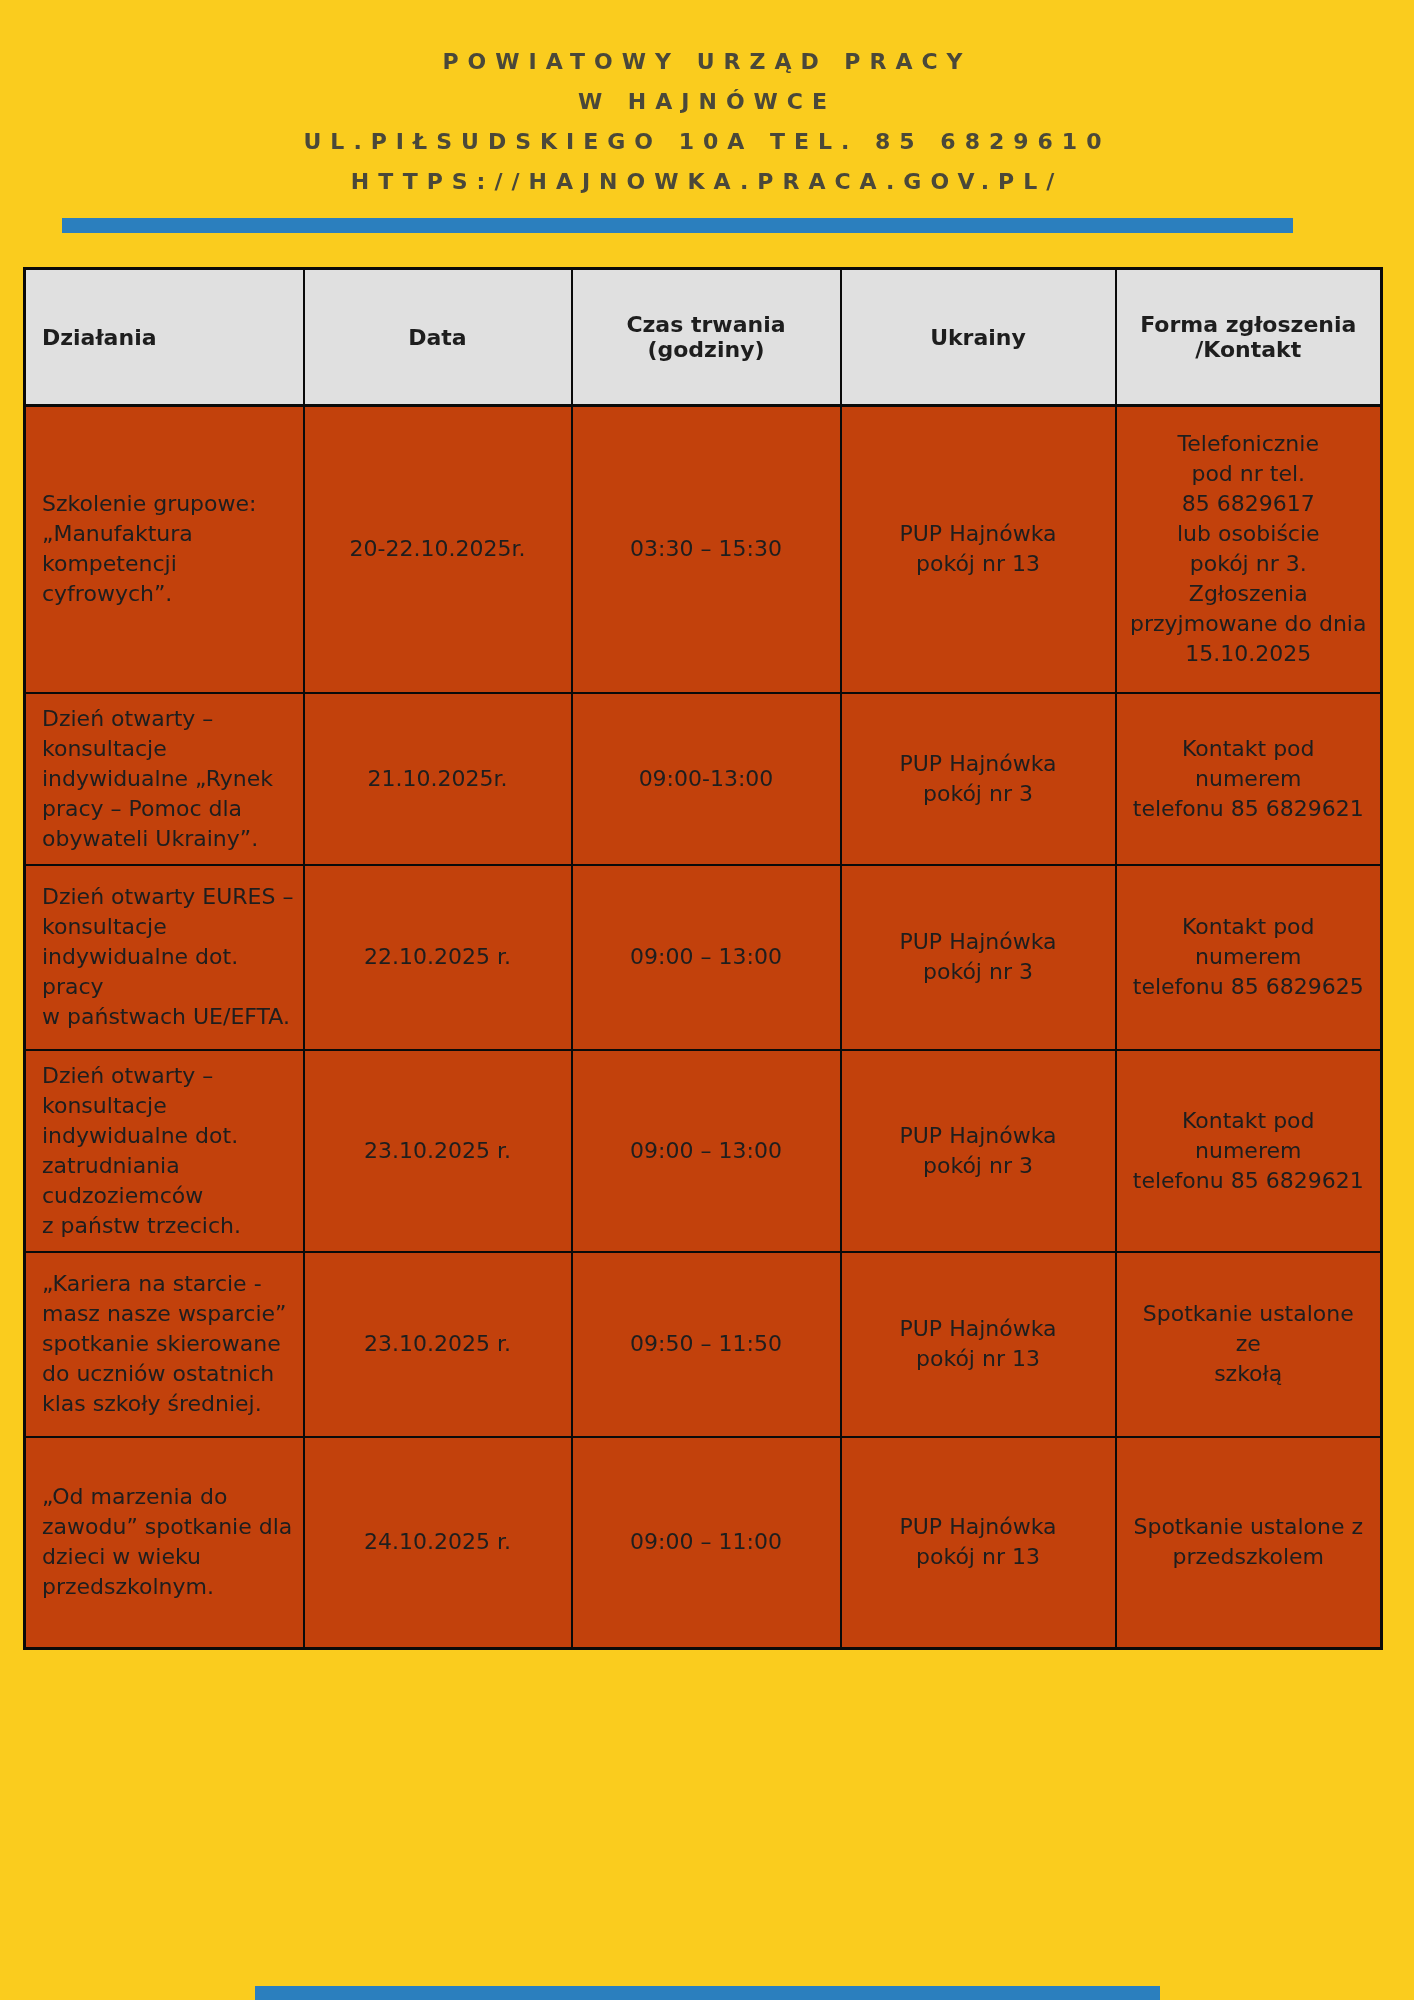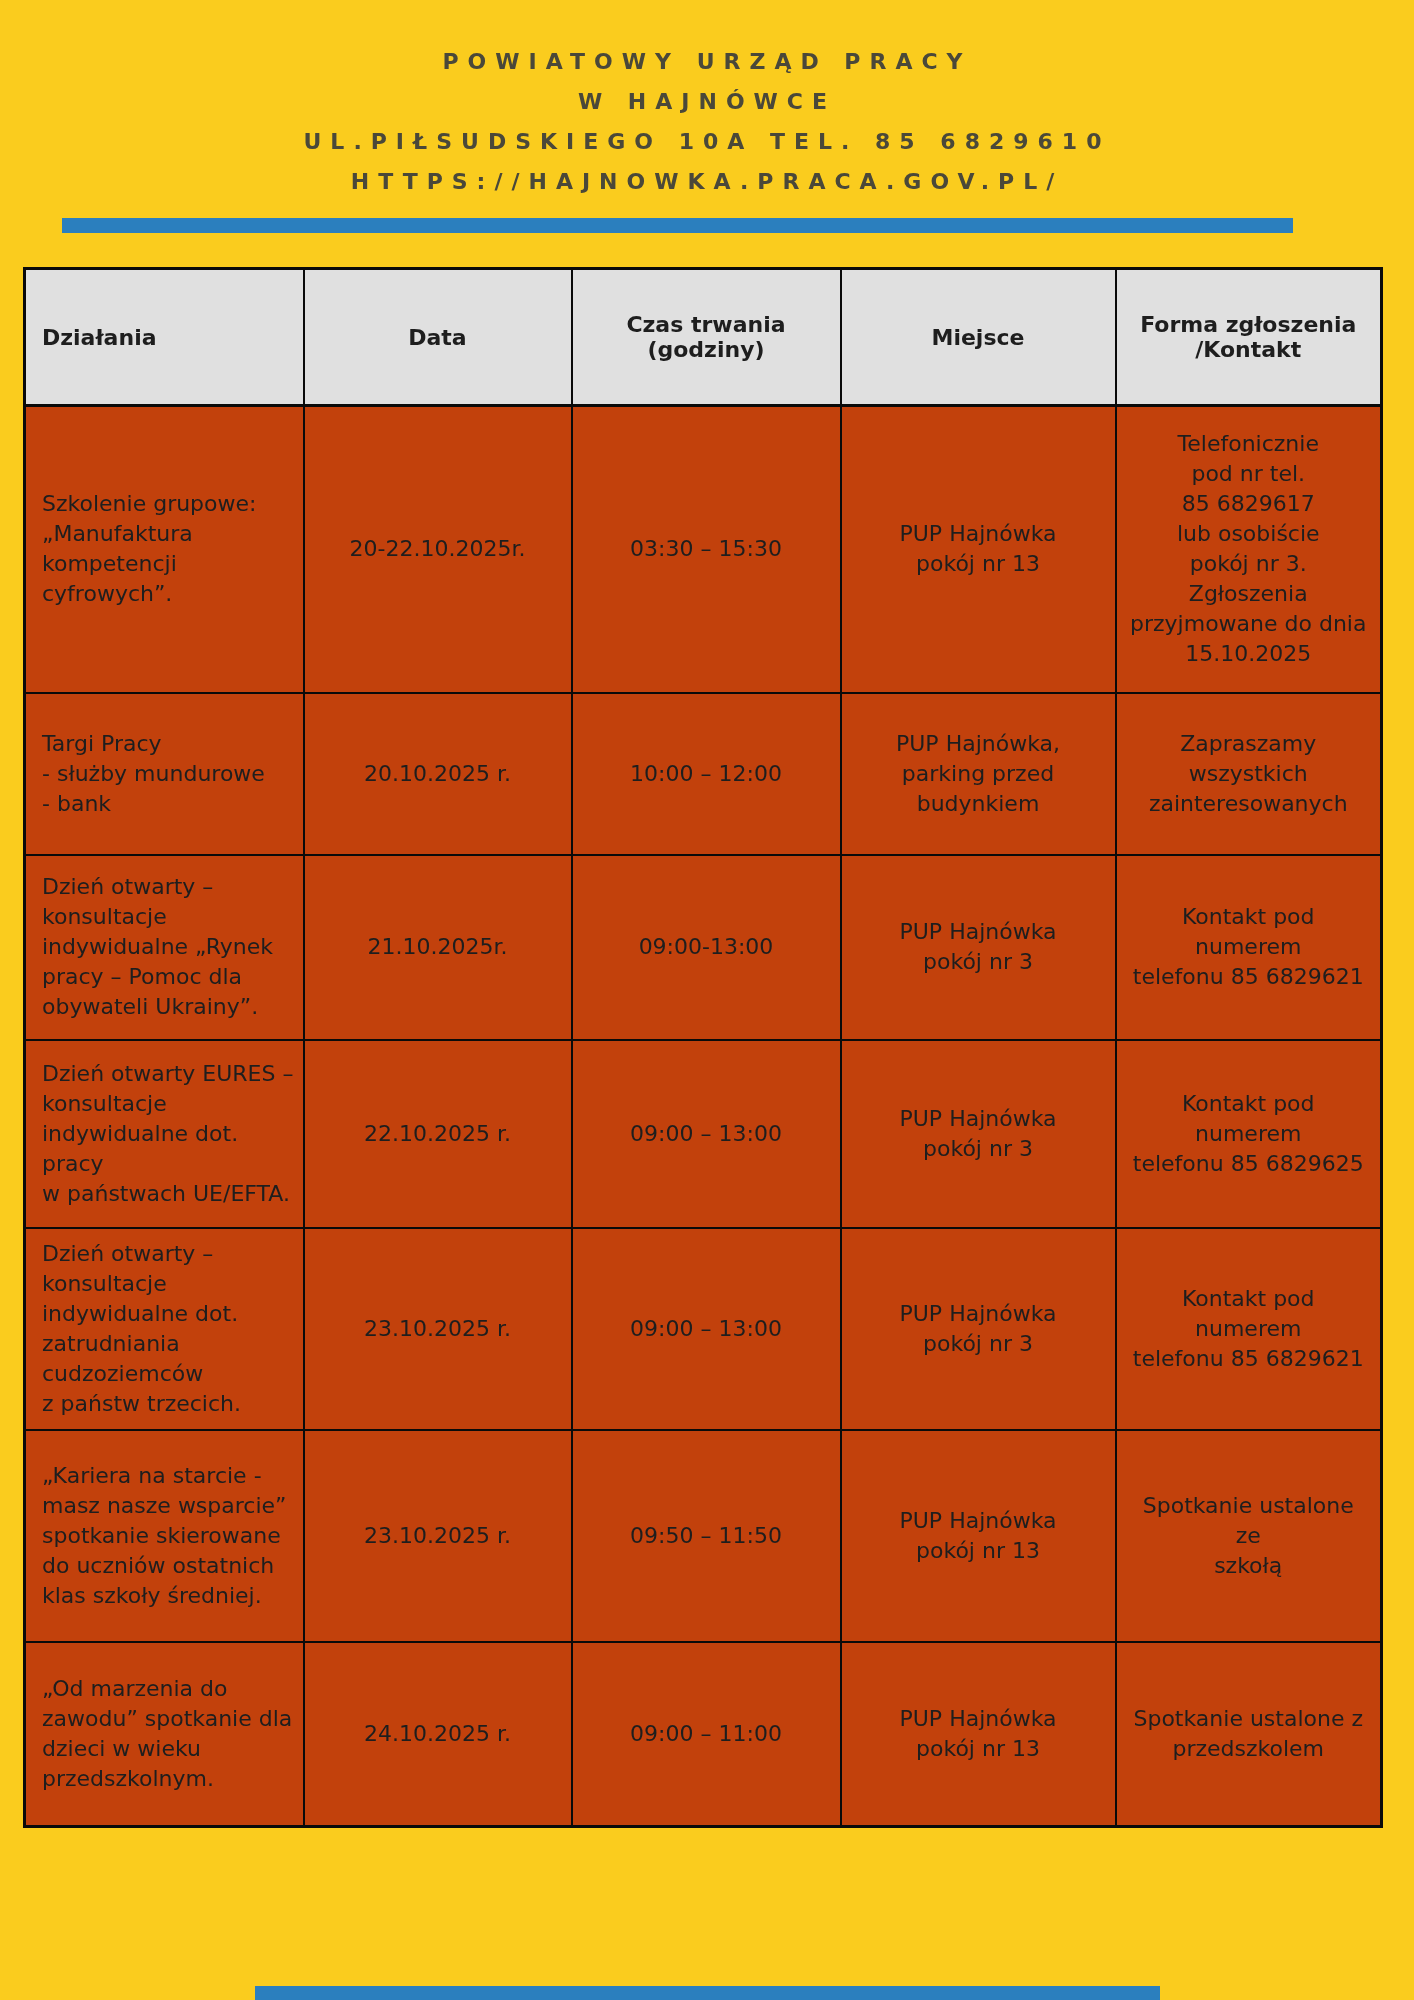--- a/index.html
+++ b/index.html
@@ -104,21 +104,21 @@
       <col style="width:268px">
       <col style="width:269px">
       <col style="width:275px">
       <col style="width:266px">
     </colgroup>
     <thead>
       <tr>
           <th>Działania</th>
           <th>Data</th>
           <th>Czas trwania (godziny)</th>
-          <th>Miejsce</th>
+          <th>Ukrainy</th>
           <th>Forma zgłoszenia
 /Kontakt</th>
         </tr>
     </thead>
     <tbody>
         <tr>
           <td>Szkolenie grupowe:
 „Manufaktura
 kompetencji
 cyfrowych”.</td>
@@ -129,32 +129,20 @@
           <td>Telefonicznie
 pod nr tel.
 85 6829617
 lub osobiście
 pokój nr 3.
 Zgłoszenia
 przyjmowane do dnia
 15.10.2025</td>
         </tr>
         <tr>
-          <td>Targi Pracy
-- służby mundurowe
-- bank</td>
-          <td>20.10.2025 r.</td>
-          <td>10:00 – 12:00</td>
-          <td>PUP Hajnówka,
-parking przed
-budynkiem</td>
-          <td>Zapraszamy wszystkich
-zainteresowanych</td>
-        </tr>
-        <tr>
           <td>Dzień otwarty –
 konsultacje
 indywidualne „Rynek
 pracy – Pomoc dla
 obywateli Ukrainy”.</td>
           <td>21.10.2025r.</td>
           <td>09:00-13:00</td>
           <td>PUP Hajnówka
 pokój nr 3</td>
           <td>Kontakt pod numerem

